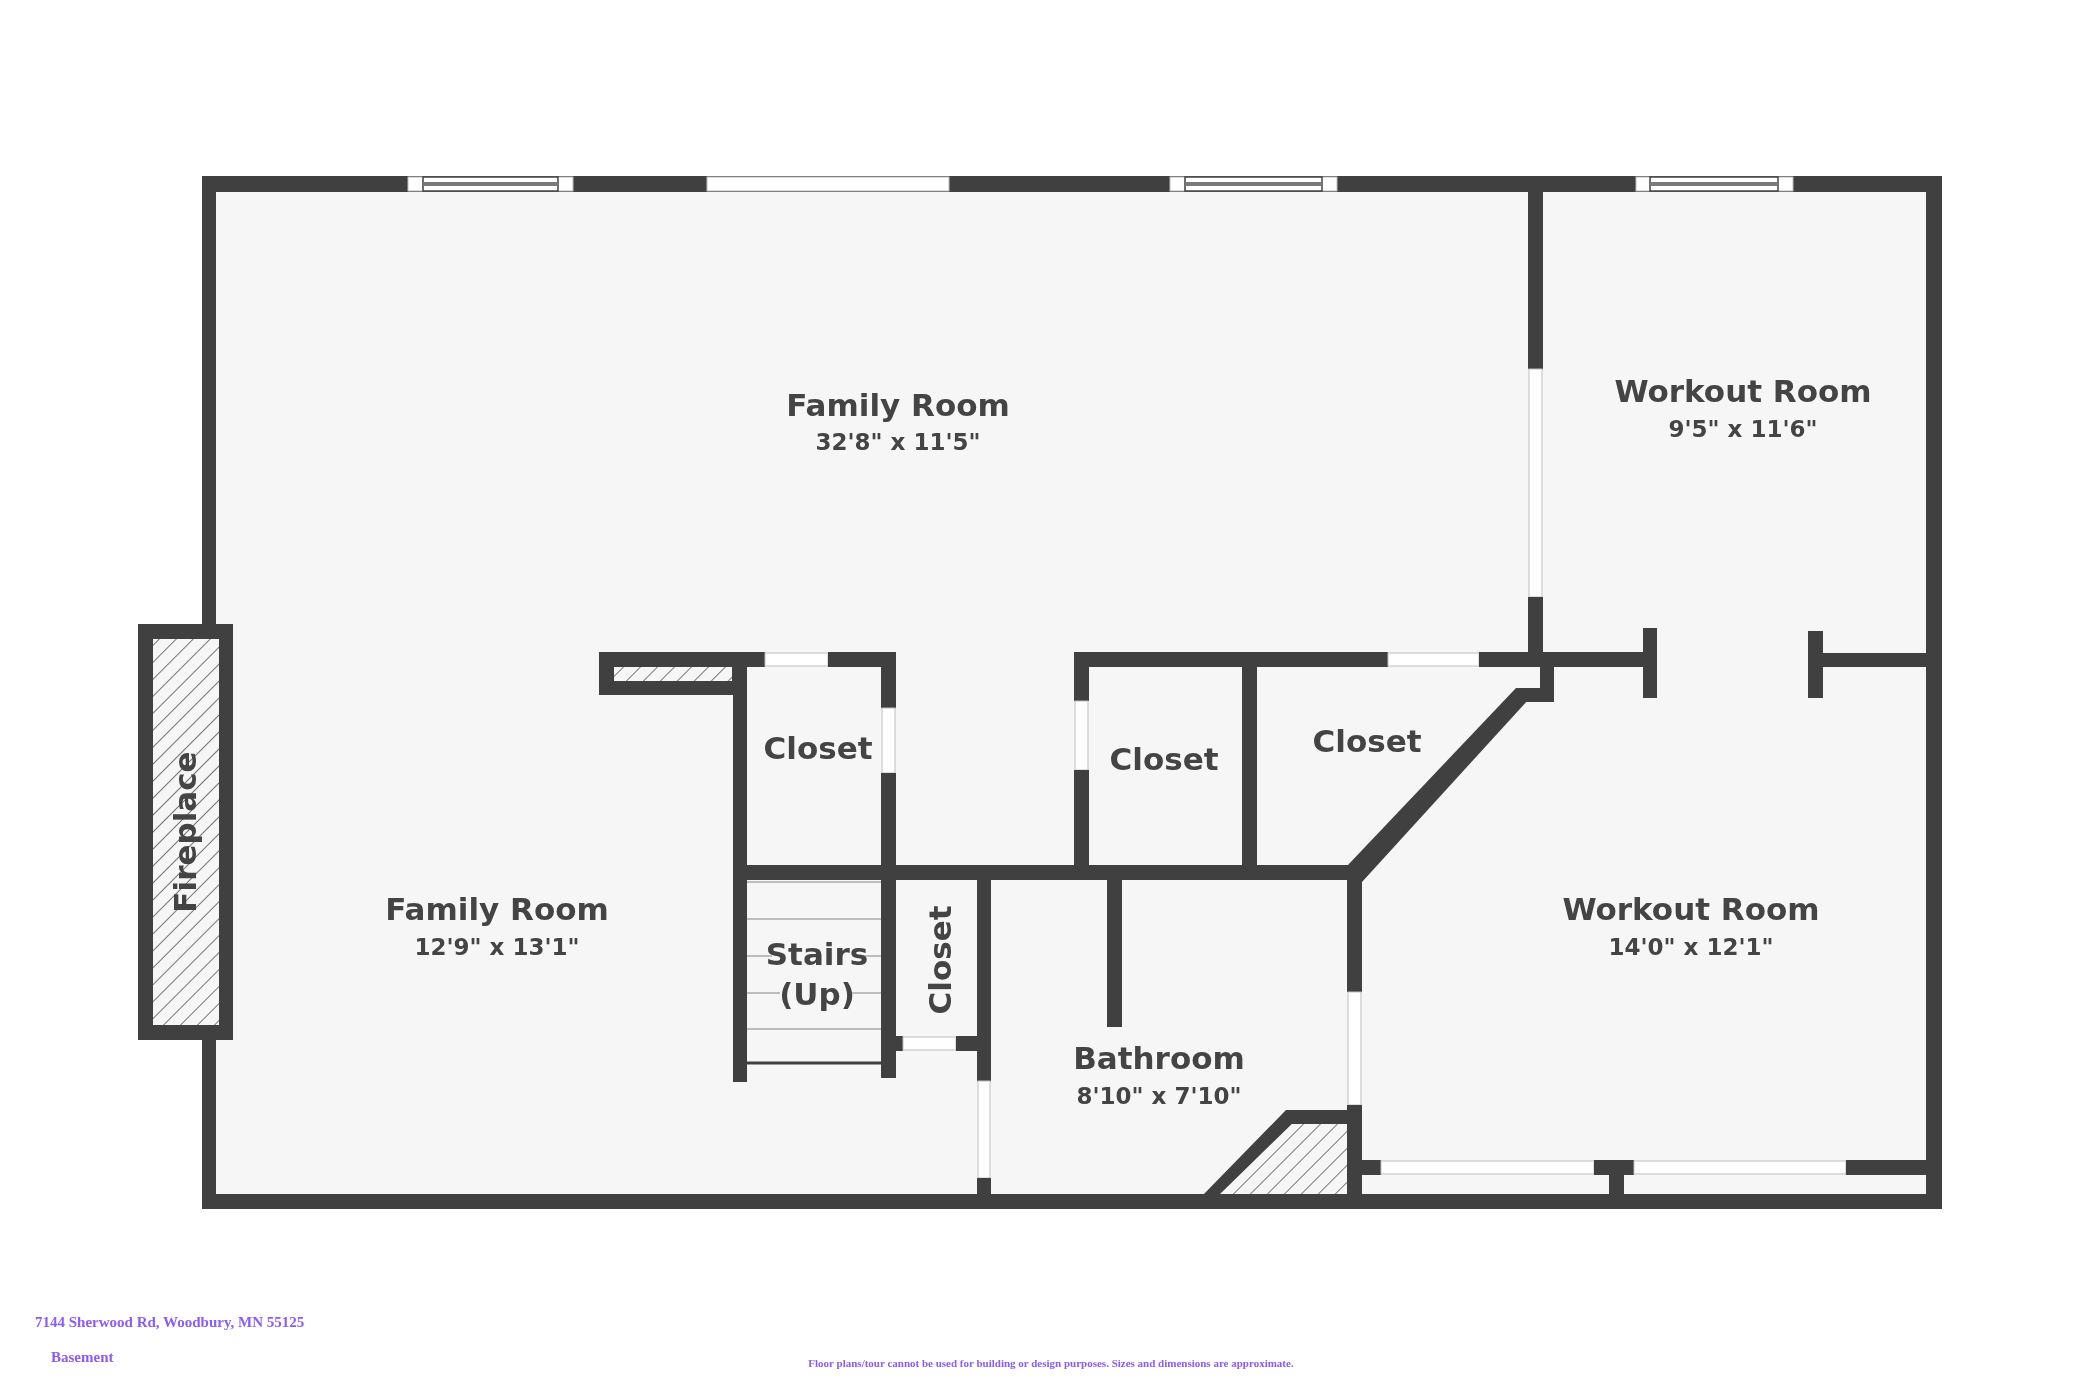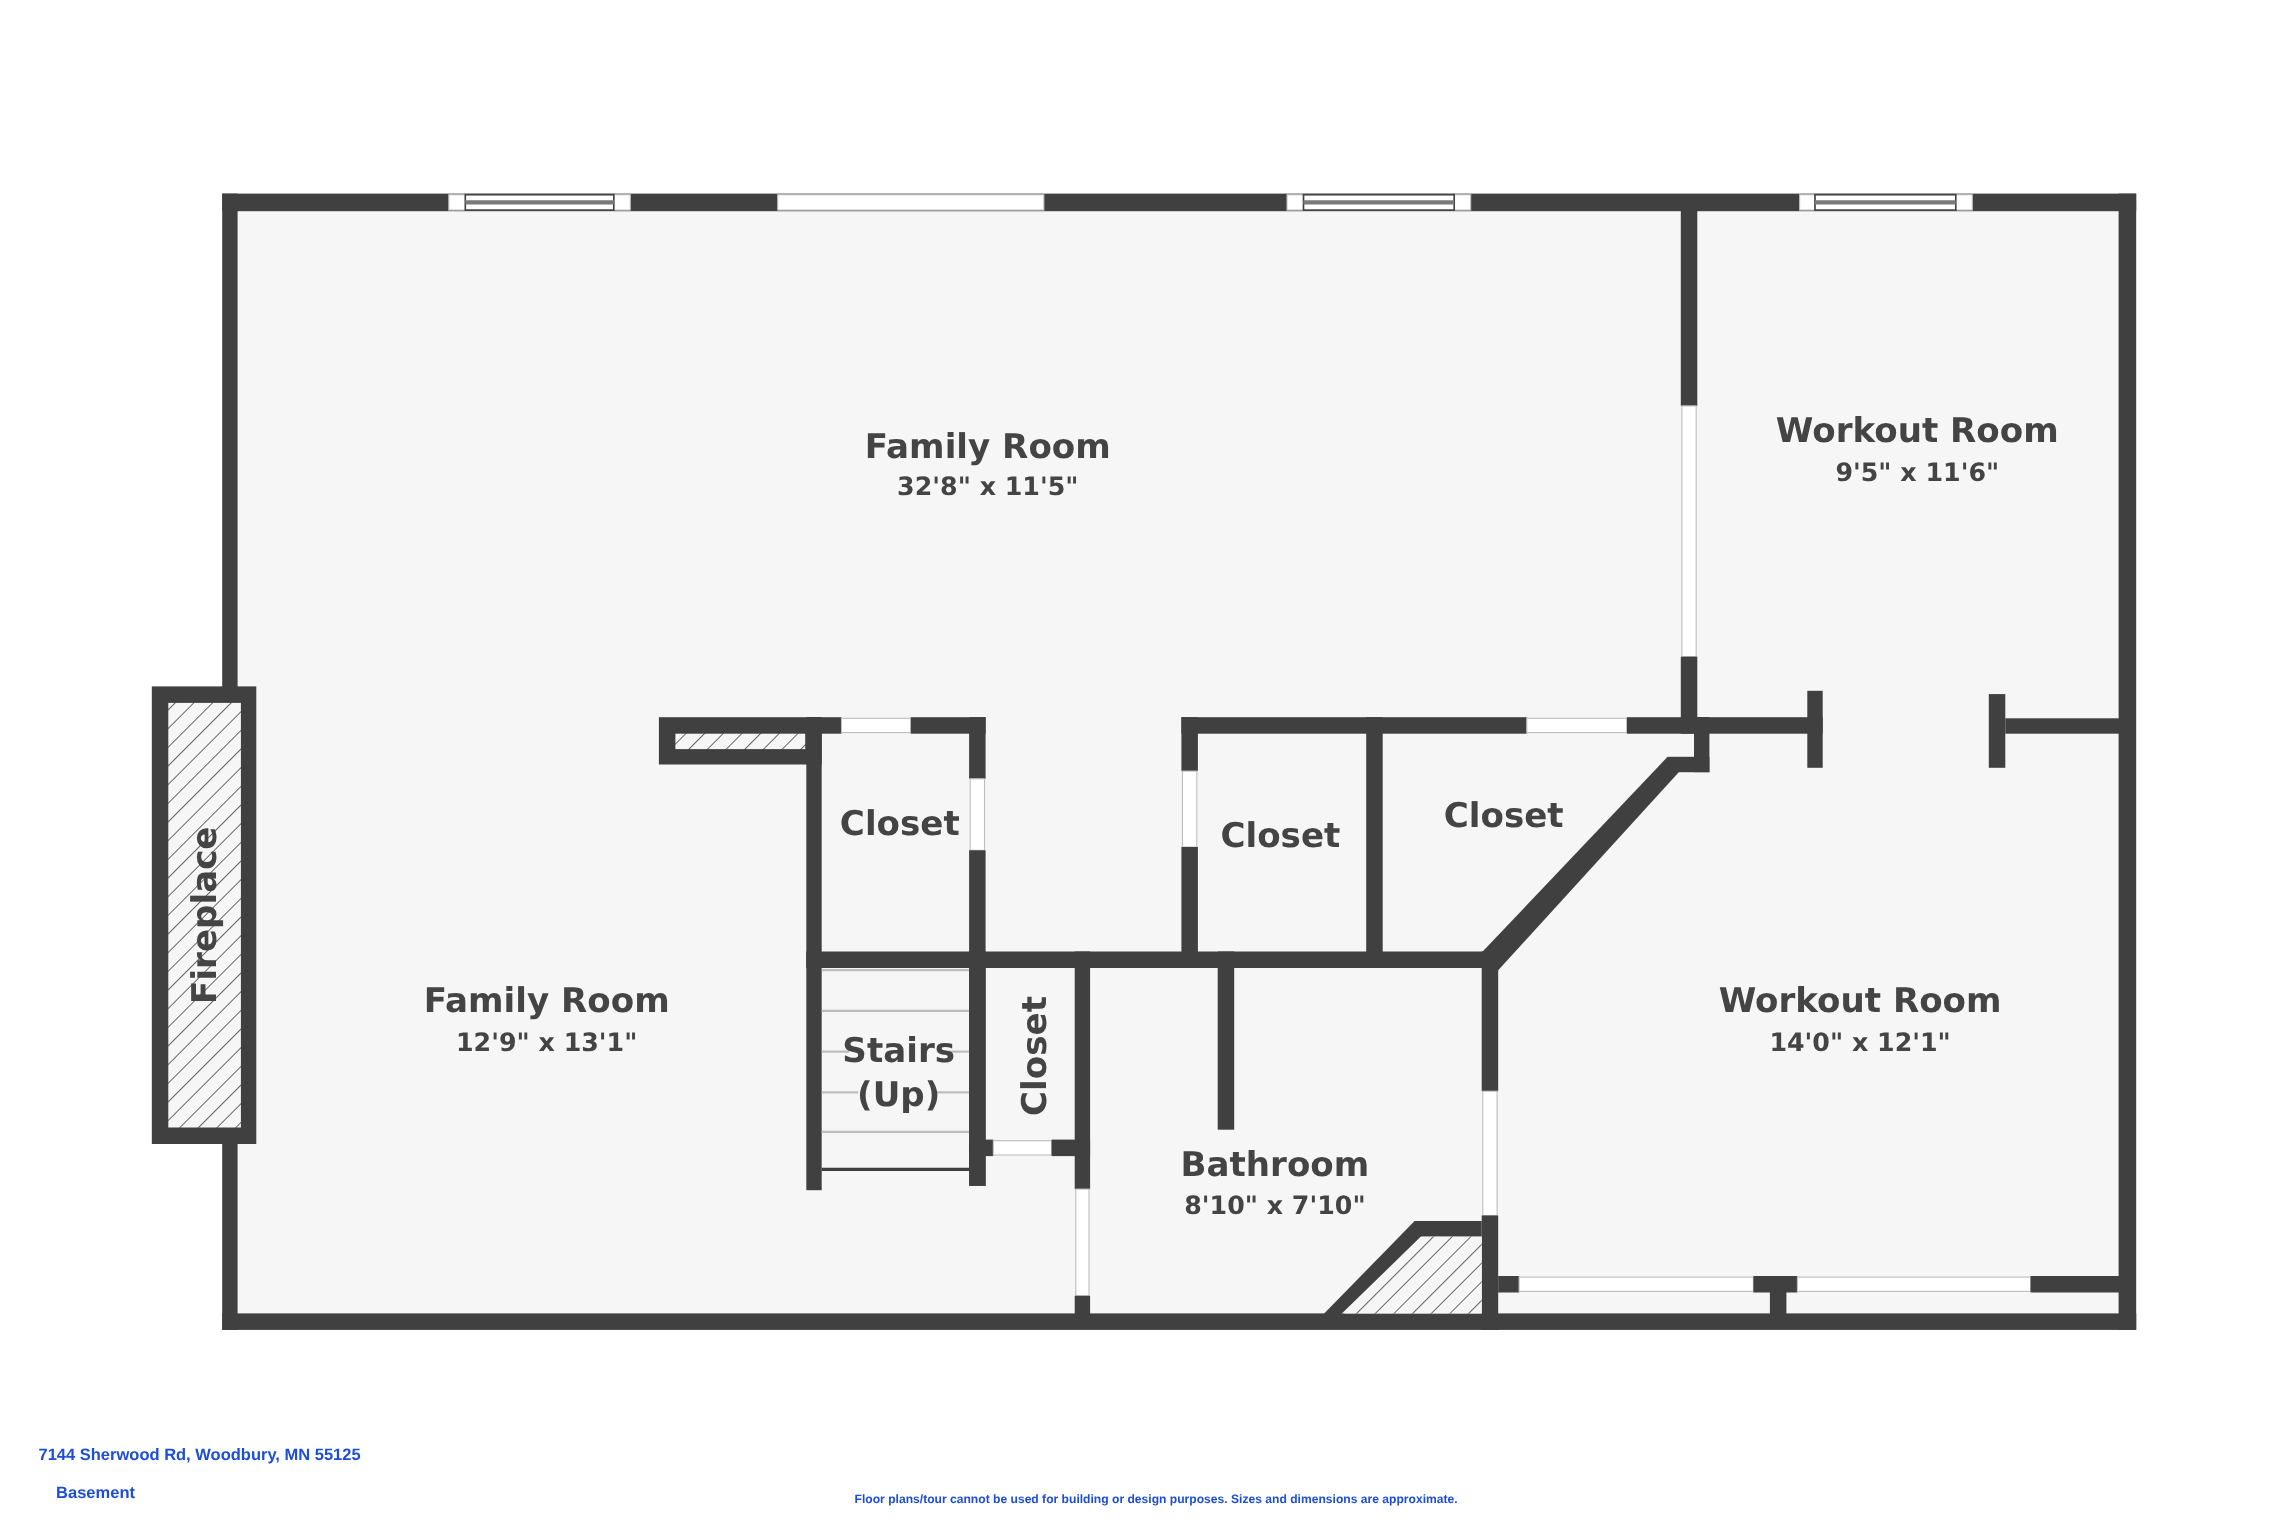--- a/index.html
+++ b/index.html
@@ -6,21 +6,21 @@
   body { width: 2080px; height: 1386px; position: relative; overflow: hidden; font-family: "DejaVu Sans", sans-serif; }
   #plan { position: absolute; left: 0; top: 0; }
   .wall { fill: #404040; }
   .floor { fill: #f6f6f6; }
   .opening { fill: #ffffff; stroke: #bdbdbd; stroke-width: 1; }
   .win-frame { fill: #ffffff; stroke: #404040; stroke-width: 1.5; }
   .win-line { stroke: #7a7a7a; stroke-width: 4; }
   .stair-line { stroke: #bdbdbd; stroke-width: 2; }
   .room-title { font-family: "DejaVu Sans", sans-serif; font-weight: bold; font-size: 31px; fill: #444444; text-anchor: middle; }
   .room-dim { font-family: "DejaVu Sans", sans-serif; font-weight: bold; font-size: 23px; fill: #444444; text-anchor: middle; }
-  .footer-text { position: absolute; font-family: Liberation Sans, sans-serif; font-weight: bold; color: #1d4ed8; white-space: nowrap; }
+  .footer-text { position: absolute; font-family: Liberation Serif, serif; font-weight: bold; color: #8b5cf6; white-space: nowrap; }
   #address { left: 35px; top: 1314px; font-size: 15px; }
   #floor-name { left: 35px; top: 1349px; font-size: 15px; margin-left: 16px; }
   #disclaimer { left: 0; width: 2080px; text-align: center; top: 1357px; font-size: 11px; padding-left: 16px; }
   #disclaimer span { position: relative; left: -5px; }
 </style>
 </head>
 <body>
 
 <svg id="plan" width="2080" height="1386" viewBox="0 0 2080 1386" xmlns="http://www.w3.org/2000/svg">
   <defs>

